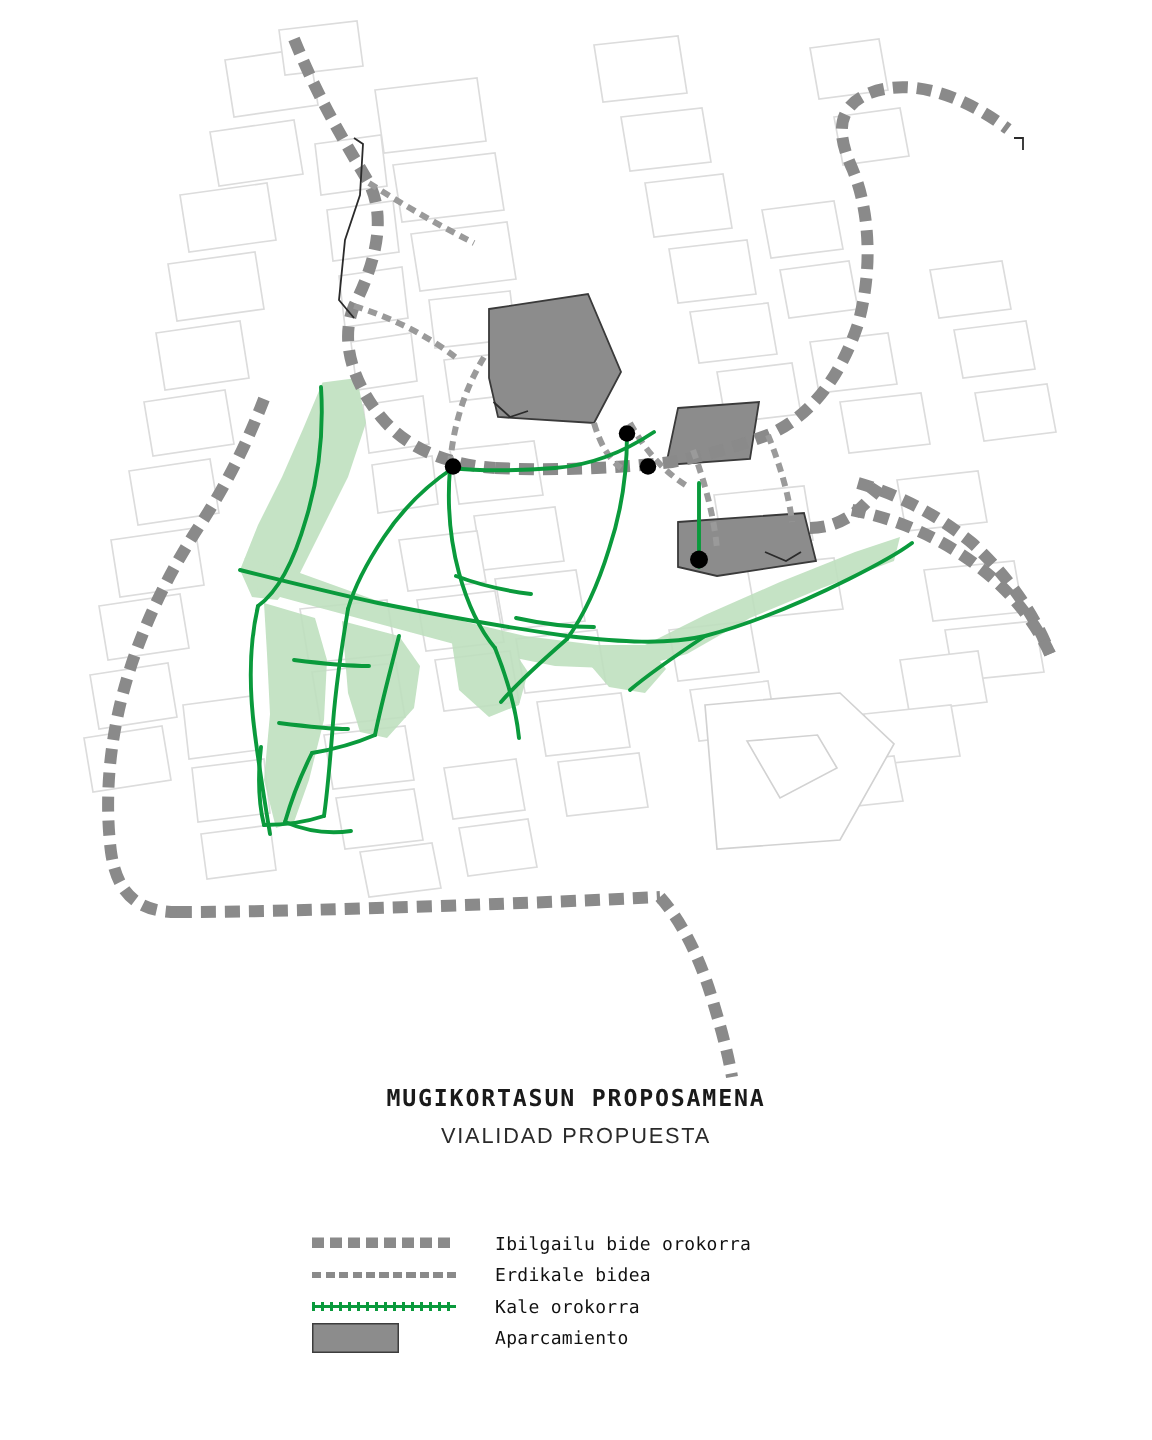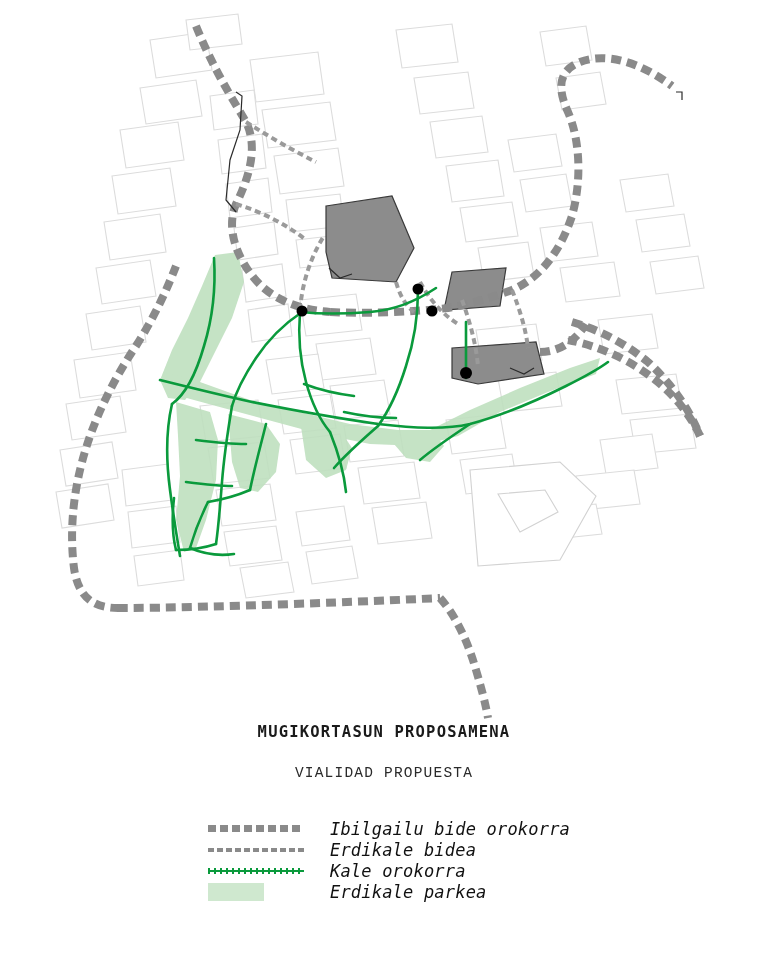--- a/index.html
+++ b/index.html
@@ -36,25 +36,25 @@
   .title-main {
     font-family: "DejaVu Sans Mono", monospace;
     font-size: 15.5px;
     font-weight: bold;
     letter-spacing: 1.2px;
     color: #1a1a1a;
     margin: 0;
     line-height: 20px;
   }
   .title-sub {
-    font-family: Liberation Mono, monospace;
+    font-family: Liberation Sans, sans-serif;
     font-size: 14.5px;
     letter-spacing: 1.2px;
     color: #2a2a2a;
-    margin: 15px;
+    margin: 0;
     line-height: 22px;
     padding-top: 5px;
   }
   #legend {
     position: absolute;
     left: 208px;
     top: 818px;
     width: 420px;
   }
   .legend-row {
@@ -66,26 +66,25 @@
   .legend-symbol {
     width: 100px;
     height: 18px;
     position: relative;
     flex: 0 0 100px;
     display: flex;
     align-items: center;
   }
   .legend-label {
     font-family: "DejaVu Sans Mono", monospace;
-    font-size: 17px;
+    font-size: 12px;
     color: #111111;
     padding-left: 22px;
     letter-spacing: 0.2px;
     white-space: nowrap;
-    font-style: italic;
   }
   .sym-dashed-thick {
     width: 96px;
     height: 7px;
     background-image: repeating-linear-gradient(to right, #8a8a8a 0px, #8a8a8a 8px, transparent 8px, transparent 12px);
   }
   .sym-dashed-thin {
     width: 96px;
     height: 4px;
     background-image: repeating-linear-gradient(to right, #8a8a8a 0px, #8a8a8a 6px, transparent 6px, transparent 9px);
@@ -308,23 +307,23 @@
       <span class="legend-label">Erdikale bidea</span>
     </div>
 
     <div class="legend-row">
       <span class="legend-symbol">
         <span class="sym-green-line"></span>
       </span>
       <span class="legend-label">Kale orokorra</span>
     </div>
 
-
     <div class="legend-row">
       <span class="legend-symbol">
-        <span class="sym-park"></span>
+        <span class="sym-parking"></span>
       </span>
-      <span class="legend-label">Erdikale parkea</span>
+      <span class="legend-label">Aparcamiento</span>
     </div>
+
 
 
   </div>
 </div>
 
 </body></html>

